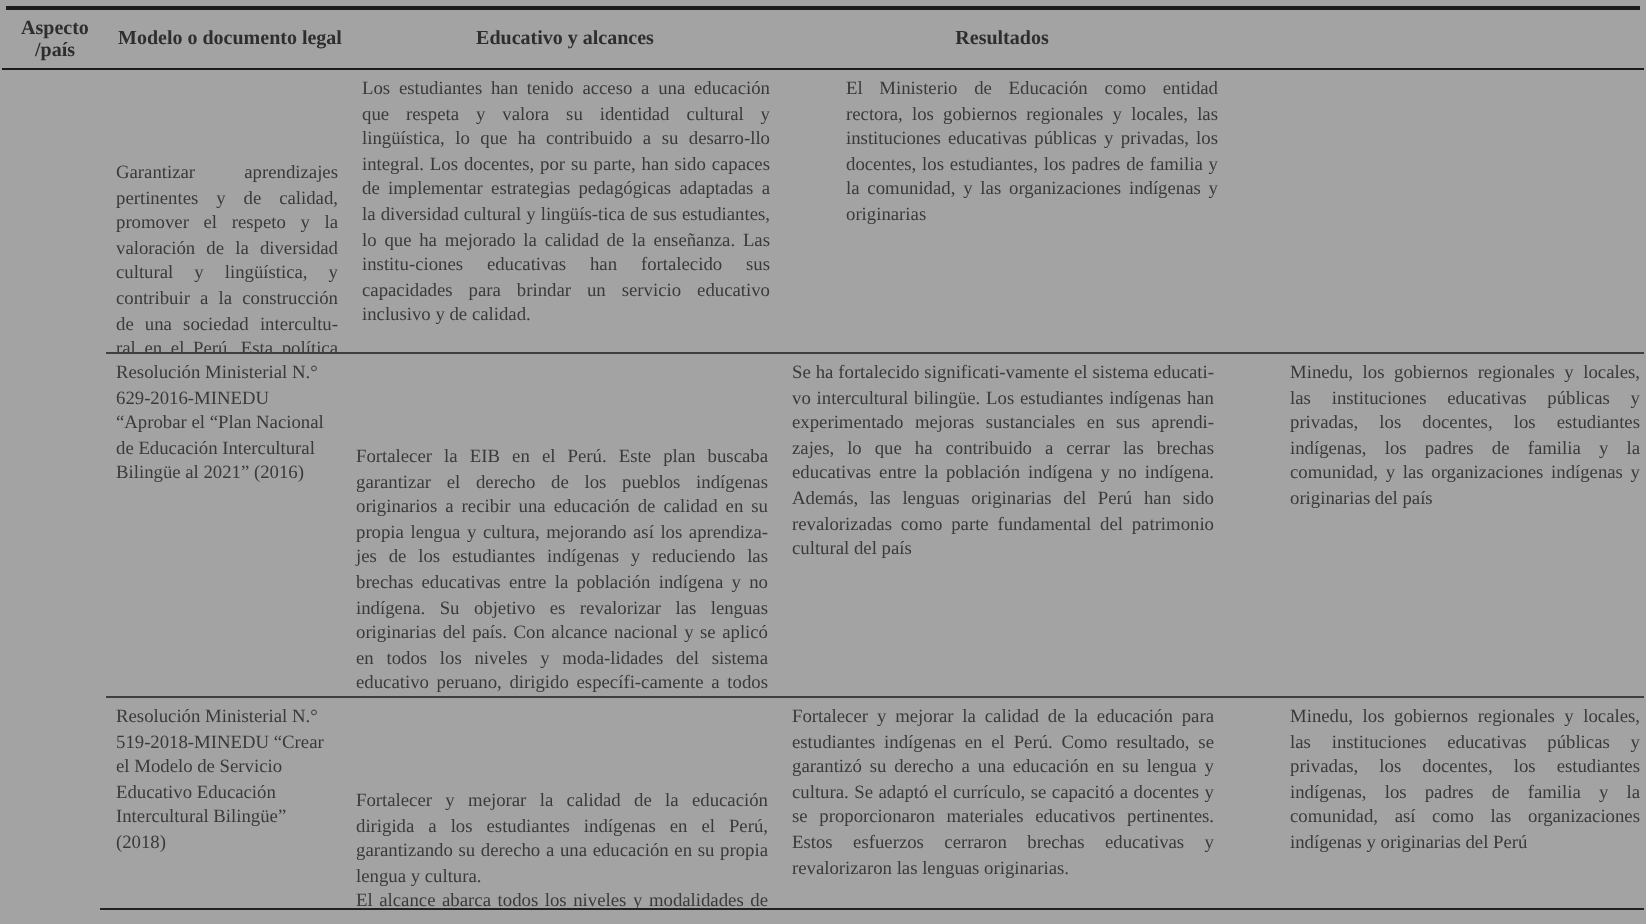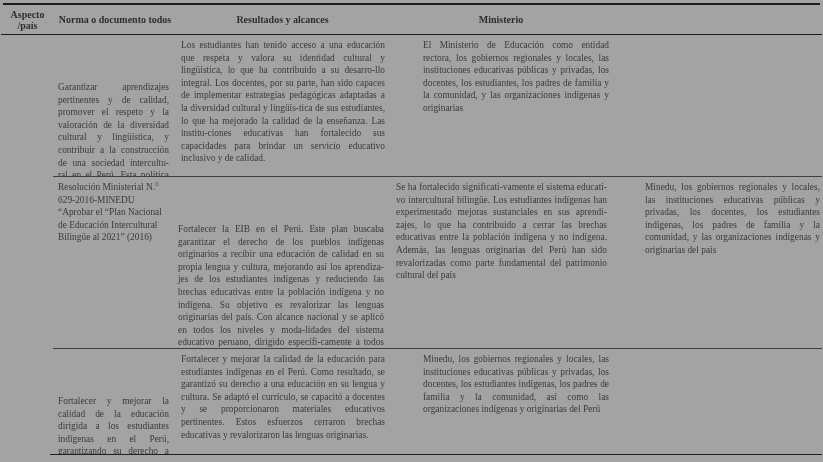--- a/index.html
+++ b/index.html
@@ -82,23 +82,23 @@
 <body>
 
 <div class="page">
   <div class="doc-table">
 
     <div class="rule-full"></div>
 
     <div class="grid-row header-row">
       <div class="header-cell">Aspecto
 /país</div>
-      <div class="header-cell">Norma o documento todos</div>
-      <div class="header-cell">Resultados y alcances</div>
-      <div class="header-cell">Ministerio</div>
+      <div class="header-cell">Modelo o documento legal</div>
+      <div class="header-cell">Educativo y alcances</div>
+      <div class="header-cell">Resultados</div>
     </div>
 
     <div class="rule-header"></div>
 
     <div class="grid-row body-row row-1">
       <div class="cell cell-aspecto"></div>
       <div class="cell cell-objetivos">Garantizar aprendizajes pertinentes y de calidad, promover el respeto y la valoración de la diversidad cultural y lingüística, y contribuir a la construcción de una sociedad intercultu-ral en el Perú. Esta política se extiende a nivel nacional y abarca a todos los niveles y modalidades del sistema educativo peruano, dirigida especialmente a niños, niñas, adolescentes, jóvenes, personas adultas y mayores, con un enfoque particular en aquellos pertenecientes a pueblos indígenas originarios y afroperuanos.</div>
       <div class="cell cell-resultados">Los estudiantes han tenido acceso a una educación que respeta y valora su identidad cultural y lingüística, lo que ha contribuido a su desarro-llo integral. Los docentes, por su parte, han sido capaces de implementar estrategias pedagógicas adaptadas a la diversidad cultural y lingüís-tica de sus estudiantes, lo que ha mejorado la calidad de la enseñanza. Las institu-ciones educativas han fortalecido sus capacidades para brindar un servicio educativo inclusivo y de calidad.</div>
       <div class="cell cell-actores">El Ministerio de Educación como entidad rectora, los gobiernos regionales y locales, las instituciones educativas públicas y privadas, los docentes, los estudiantes, los padres de familia y la comunidad, y las organizaciones indígenas y originarias</div>
     </div>
@@ -110,20 +110,21 @@
       <div class="cell cell-norma">Resolución Ministerial N.° 629-2016-MINEDU “Aprobar el “Plan Nacional de Educación Intercultural Bilingüe al 2021” (2016)</div>
       <div class="cell cell-objetivos">Fortalecer la EIB en el Perú. Este plan buscaba garantizar el derecho de los pueblos indígenas originarios a recibir una educación de calidad en su propia lengua y cultura, mejorando así los aprendiza-jes de los estudiantes indígenas y reduciendo las brechas educativas entre la población indígena y no indígena. Su objetivo es revalorizar las lenguas originarias del país. Con alcance nacional y se aplicó en todos los niveles y moda-lidades del sistema educativo peruano, dirigido específi-camente a todos los niños, niñas, adolescentes, jóvenes y adultos indígenas que residen en el territorio peruano</div>
       <div class="cell cell-resultados">Se ha fortalecido significati-vamente el sistema educati-vo intercultural bilingüe. Los estudiantes indígenas han experimentado mejoras sustanciales en sus aprendi-zajes, lo que ha contribuido a cerrar las brechas educativas entre la población indígena y no indígena. Además, las lenguas originarias del Perú han sido revalorizadas como parte fundamental del patrimonio cultural del país</div>
       <div class="cell cell-actores">Minedu, los gobiernos regionales y locales, las instituciones educativas públicas y privadas, los docentes, los estudiantes indígenas, los padres de familia y la comunidad, y las organizaciones indígenas y originarias del país</div>
     </div>
 
     <div class="rule-row"></div>
 
     <div class="grid-row body-row row-3">
       <div class="cell cell-aspecto"></div>
+      <div class="cell cell-norma">Resolución Ministerial N.° 519-2018-MINEDU “Crear el Modelo de Servicio Educativo Educación Intercultural Bilingüe” (2018)</div>
       <div class="cell cell-objetivos">Fortalecer y mejorar la calidad de la educación dirigida a los estudiantes indígenas en el Perú, garantizando su derecho a una educación en su propia lengua y cultura.
 El alcance abarca todos los niveles y modalidades de la educación básica y técnico productiva en el país, con especial atención en las zonas rurales y de mayor concen-tración poblacional indígena.</div>
       <div class="cell cell-resultados">Fortalecer y mejorar la calidad de la educación para estudiantes indígenas en el Perú. Como resultado, se garantizó su derecho a una educación en su lengua y cultura. Se adaptó el currículo, se capacitó a docentes y se proporcionaron materiales educativos pertinentes. Estos esfuerzos cerraron brechas educativas y revalorizaron las lenguas originarias.</div>
       <div class="cell cell-actores">Minedu, los gobiernos regionales y locales, las instituciones educativas públicas y privadas, los docentes, los estudiantes indígenas, los padres de familia y la comunidad, así como las organizaciones indígenas y originarias del Perú</div>
     </div>
 
     <div class="rule-bottom"></div>
 
   </div>
 </div>

